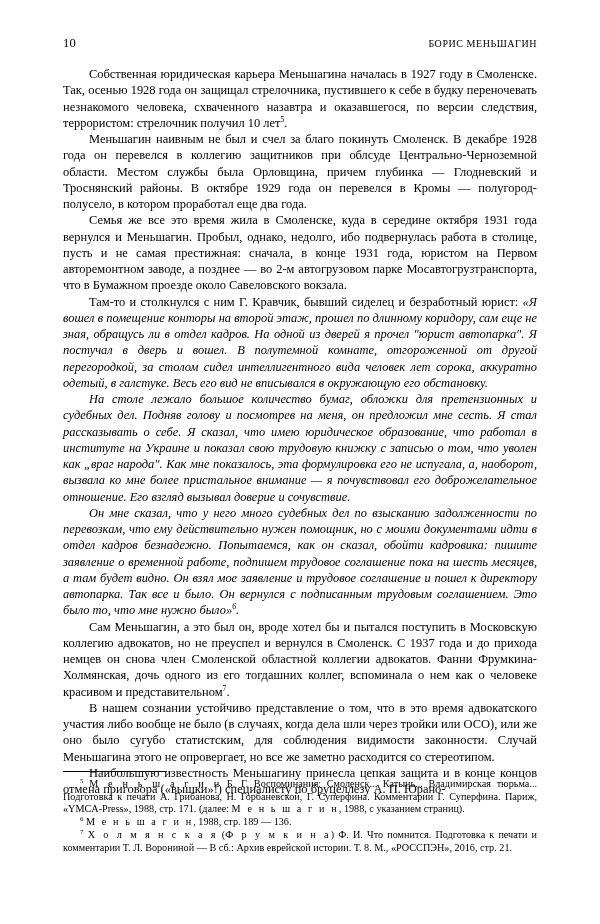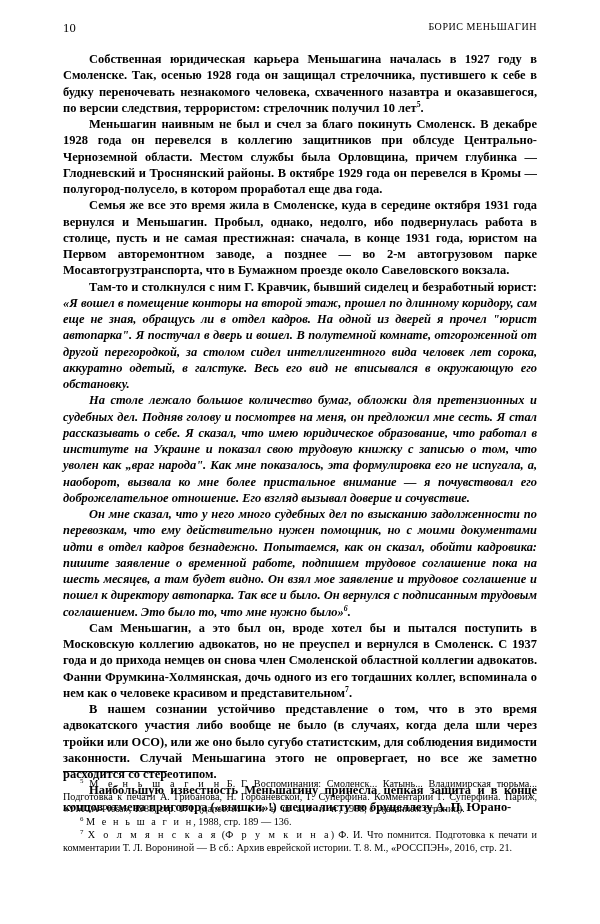--- a/index.html
+++ b/index.html
@@ -23,22 +23,22 @@
     position: absolute;
     left: 63px;
     top: 0;
     width: 474px;
   }
 
   
   .running-head {
     display: flex;
     justify-content: space-between;
-    align-items: flex-start;
-    padding-top: 21px;
+    align-items: center;
+    padding-top: 36px;
     font-size: 12.6px;
   }
   .folio {
     font-size: 12.6px;
     letter-spacing: 0.2px;
   }
   .head-title {
     font-size: 10px;
     letter-spacing: 0.55px;
   }
@@ -48,21 +48,20 @@
     margin-top: 15px;
     font-size: 12.45px;
     line-height: 16.25px;
     text-align: justify;
     text-justify: inter-word;
     hyphens: manual;
   }
   .body-text p {
     margin: 0;
     text-indent: 26px;
-    font-weight: bold;
   }
   .body-text p.italic {
     font-style: italic;
   }
   sup {
     font-size: 0.62em;
     vertical-align: super;
     line-height: 0;
   }
   i { font-style: italic; }

